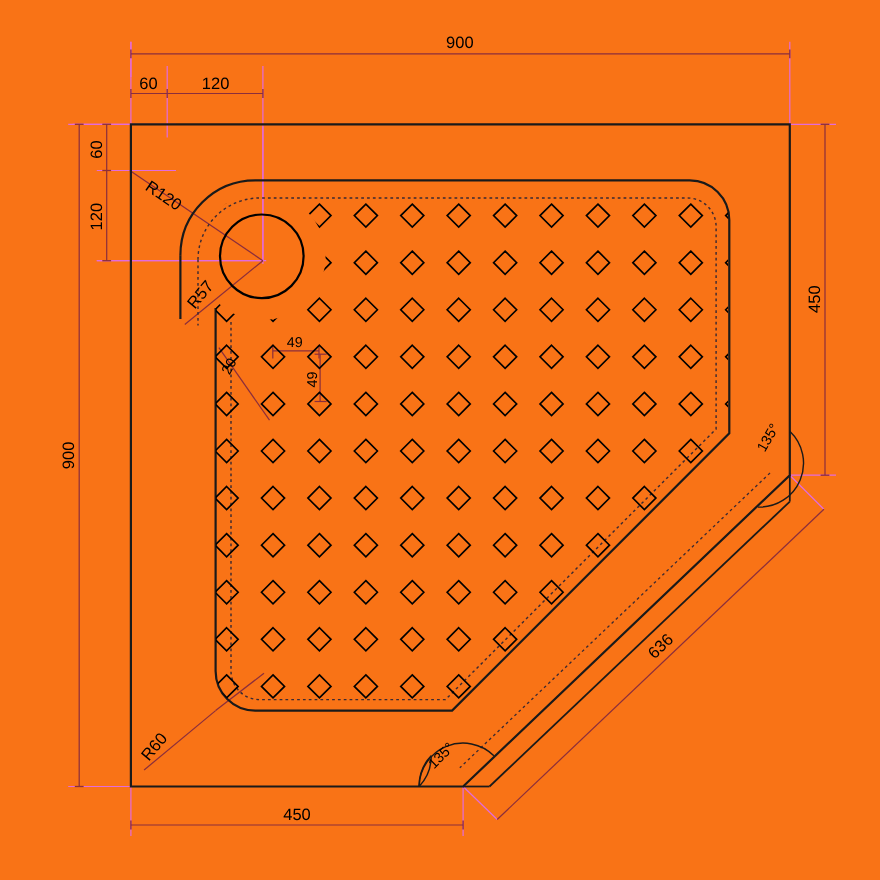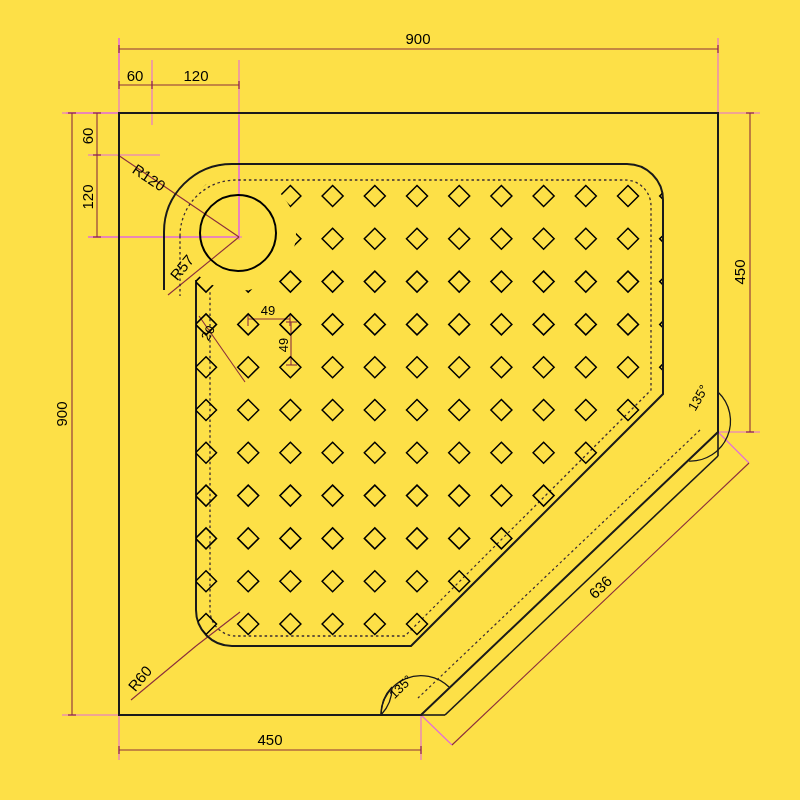--- a/index.html
+++ b/index.html
@@ -7,21 +7,21 @@
     padding: 0;
     background: #ffffff;
   }
   body {
     font-family: "Liberation Sans", sans-serif;
   }
   #drawing-root {
     position: relative;
     width: 800px;
     height: 800px;
-    background: #fde047;
+    background: #f97316;
     overflow: hidden;
   }
   svg#cad {
     display: block;
     width: 800px;
     height: 800px;
   }
   .dim-text {
     font-family: "Liberation Sans", sans-serif;
     font-size: 15px;

